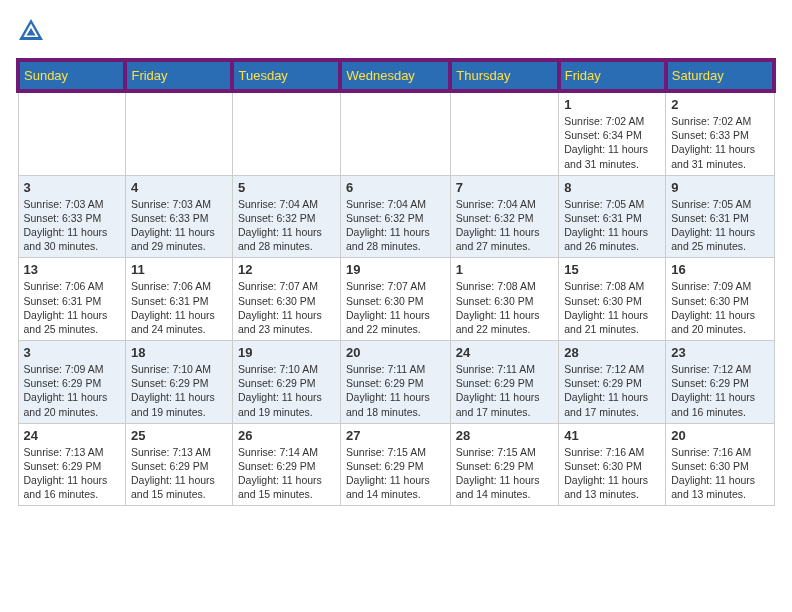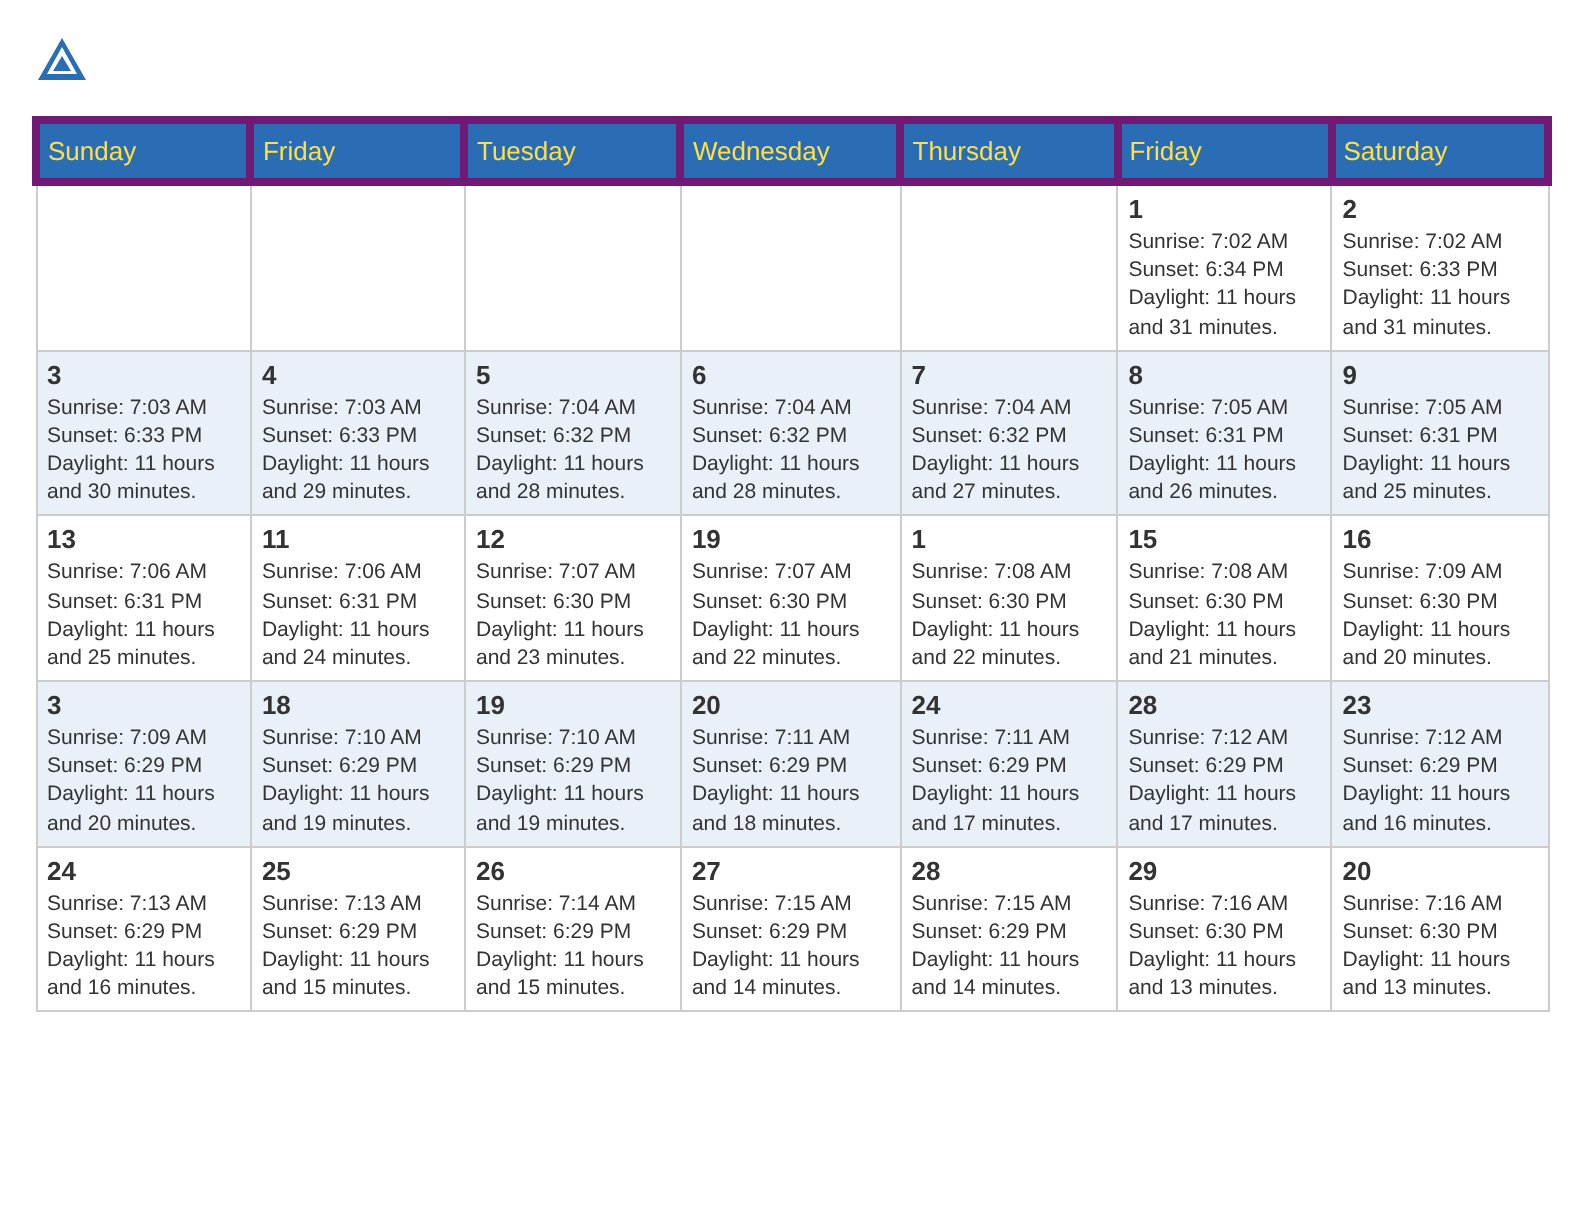--- a/index.html
+++ b/index.html
@@ -256,21 +256,21 @@
         </td>
         <td>
           <span class="day-num">27</span>
           <div class="day-info">Sunrise: 7:15 AM<br>Sunset: 6:29 PM<br>Daylight: 11 hours and 14 minutes.</div>
         </td>
         <td>
           <span class="day-num">28</span>
           <div class="day-info">Sunrise: 7:15 AM<br>Sunset: 6:29 PM<br>Daylight: 11 hours and 14 minutes.</div>
         </td>
         <td>
-          <span class="day-num">29</span>
+          <span class="day-num">41</span>
           <div class="day-info">Sunrise: 7:16 AM<br>Sunset: 6:30 PM<br>Daylight: 11 hours and 13 minutes.</div>
         </td>
         <td>
           <span class="day-num">20</span>
           <div class="day-info">Sunrise: 7:16 AM<br>Sunset: 6:30 PM<br>Daylight: 11 hours and 13 minutes.</div>
         </td>
       </tr>
     </tbody>
 </table>
 

